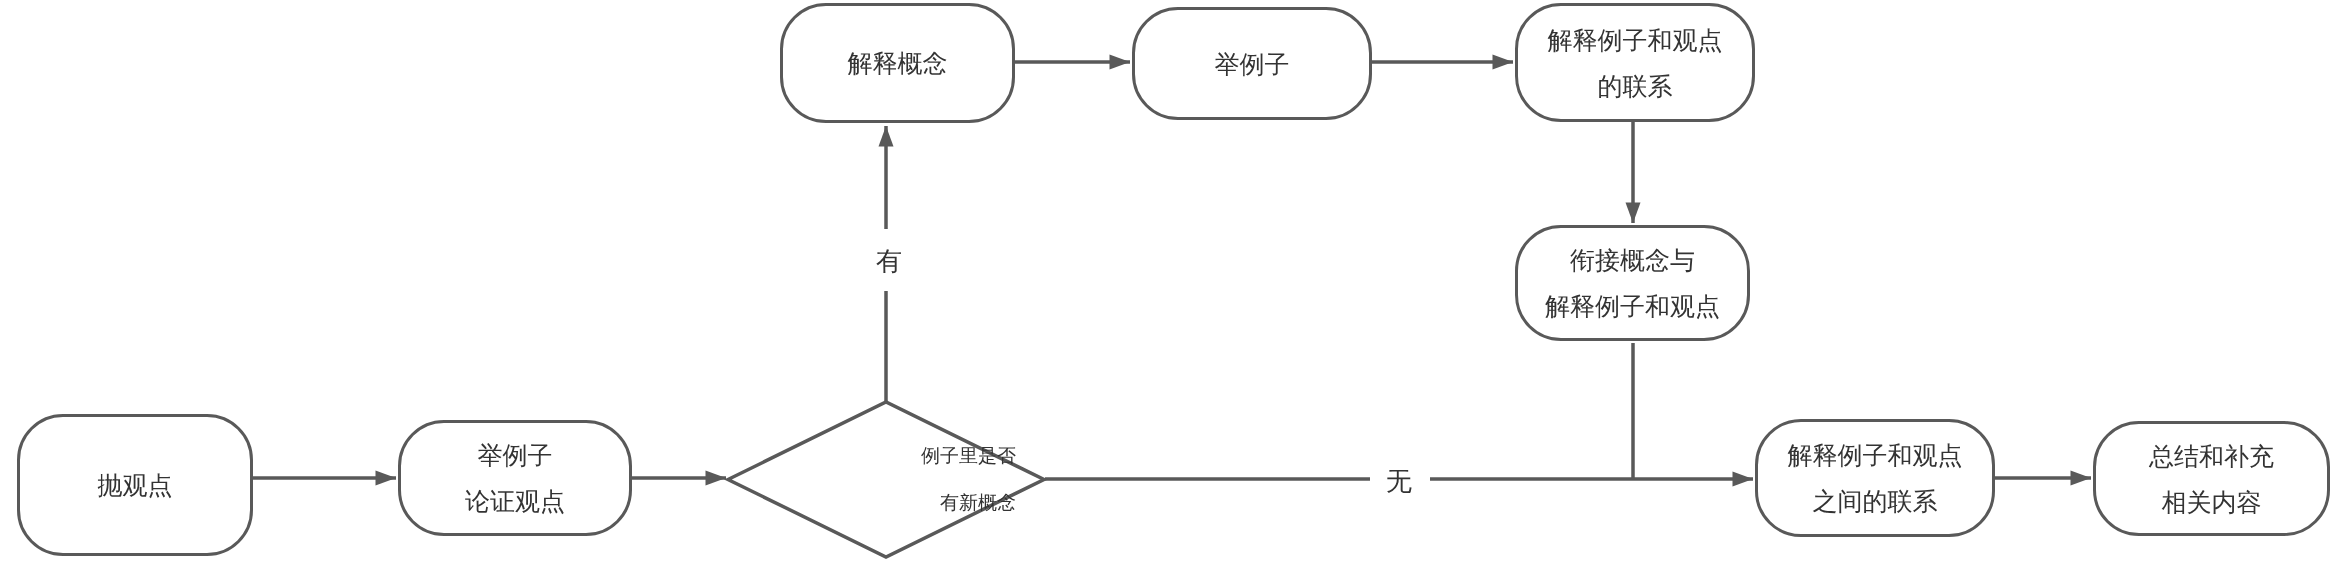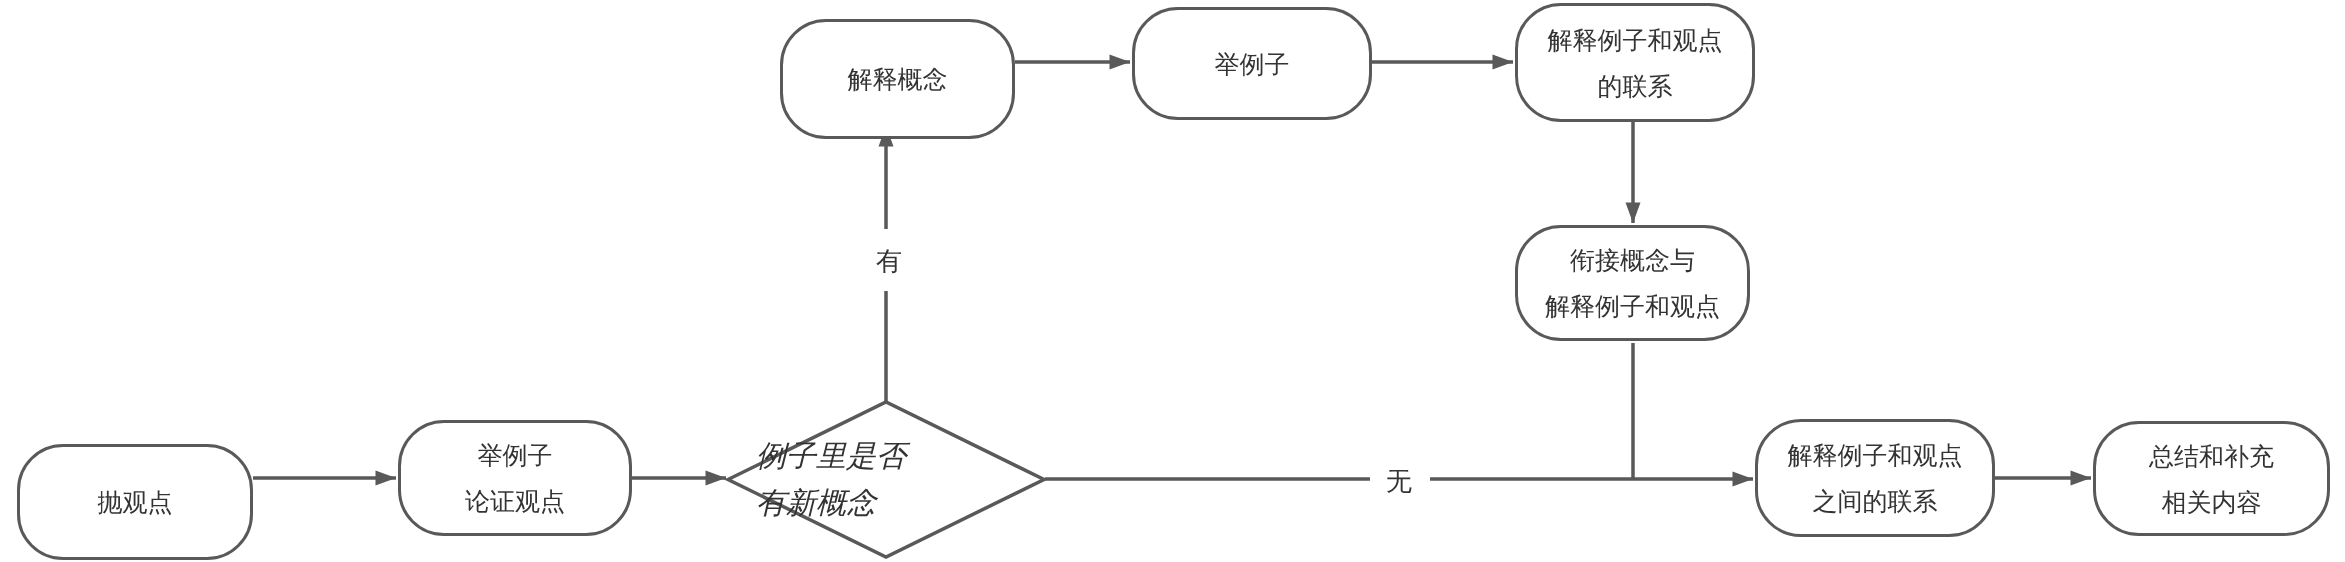--- a/index.html
+++ b/index.html
@@ -14,22 +14,22 @@
   .diamond-shape { fill:#ffffff; stroke:var(--line); stroke-width:3.5; }
   .node {
     position:absolute; box-sizing:border-box;
     border:3.5px solid var(--line); border-radius:46px; background:#ffffff;
     display:flex; align-items:center; justify-content:center;
     text-align:center; font-size:25px; line-height:46px;
     white-space:pre-line; color:var(--text);
   }
   .shape-label {
     position:absolute; transform:translate(-50%,-50%);
-    text-align:left; font-size:30px; line-height:47px;
-    white-space:pre-line; color:var(--text);font-style:italic;
+    text-align:right; font-size:19px; line-height:47px;
+    white-space:pre-line; color:var(--text);
   }
   .edge-label {
     position:absolute; transform:translate(-50%,-50%);
     font-size:26px; line-height:26px; color:var(--text);
     background:transparent; text-align:center;
   }
 </style>
 </head>
 <body>
 
@@ -58,26 +58,26 @@
     <path class="edge" d="M1045,479 L1370,479"></path>
     <path class="edge" d="M1430,479 L1753,479" marker-end="url(#arrow)"></path>
 
     <path class="edge" d="M1633,343 L1633,479"></path>
 
     <path class="edge" d="M1995,478 L2091,478" marker-end="url(#arrow)"></path>
 
     <polygon class="diamond-shape" points="728,479.5 886,402 1044,479.5 886,557"></polygon>
   </svg>
 
-  <div class="node" style="left:17px;  top:444px; width:236px; height:116px;">抛观点</div>
+  <div class="node" style="left:17px;  top:414px; width:236px; height:142px;">抛观点</div>
 
   <div class="node" style="left:398px; top:420px; width:234px; height:116px;">举例子
 论证观点</div>
 
-  <div class="node" style="left:780px; top:3px; width:235px; height:120px;margin-top:16px;">解释概念</div>
+  <div class="node" style="left:780px; top:3px; width:235px; height:120px;">解释概念</div>
 
   <div class="node" style="left:1132px; top:7px; width:240px; height:113px;">举例子</div>
 
   <div class="node" style="left:1515px; top:3px; width:240px; height:119px;">解释例子和观点
 的联系</div>
 
   <div class="node" style="left:1515px; top:225px; width:235px; height:116px;">衔接概念与
 解释例子和观点</div>
 
   <div class="node" style="left:1755px; top:419px; width:240px; height:118px;">解释例子和观点

